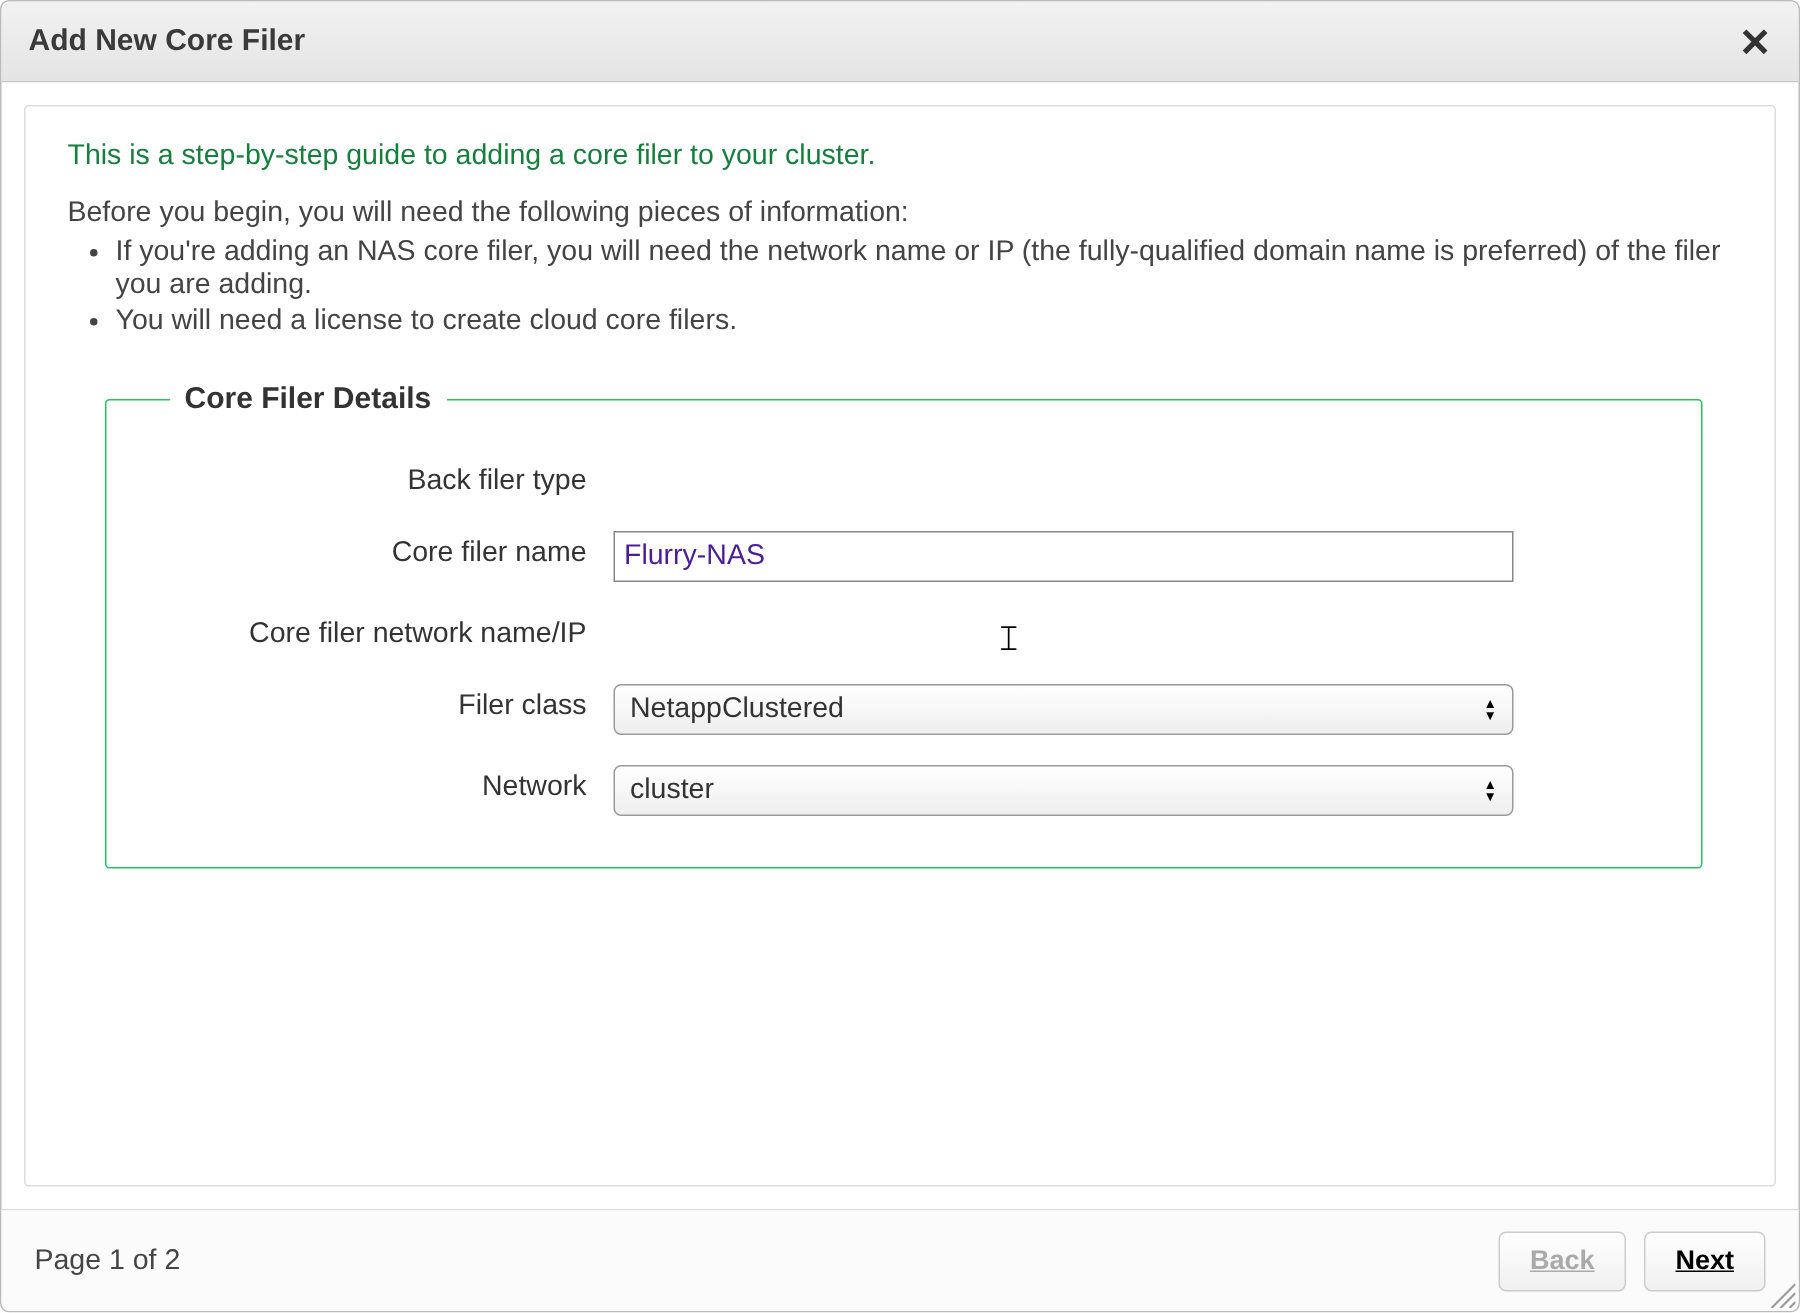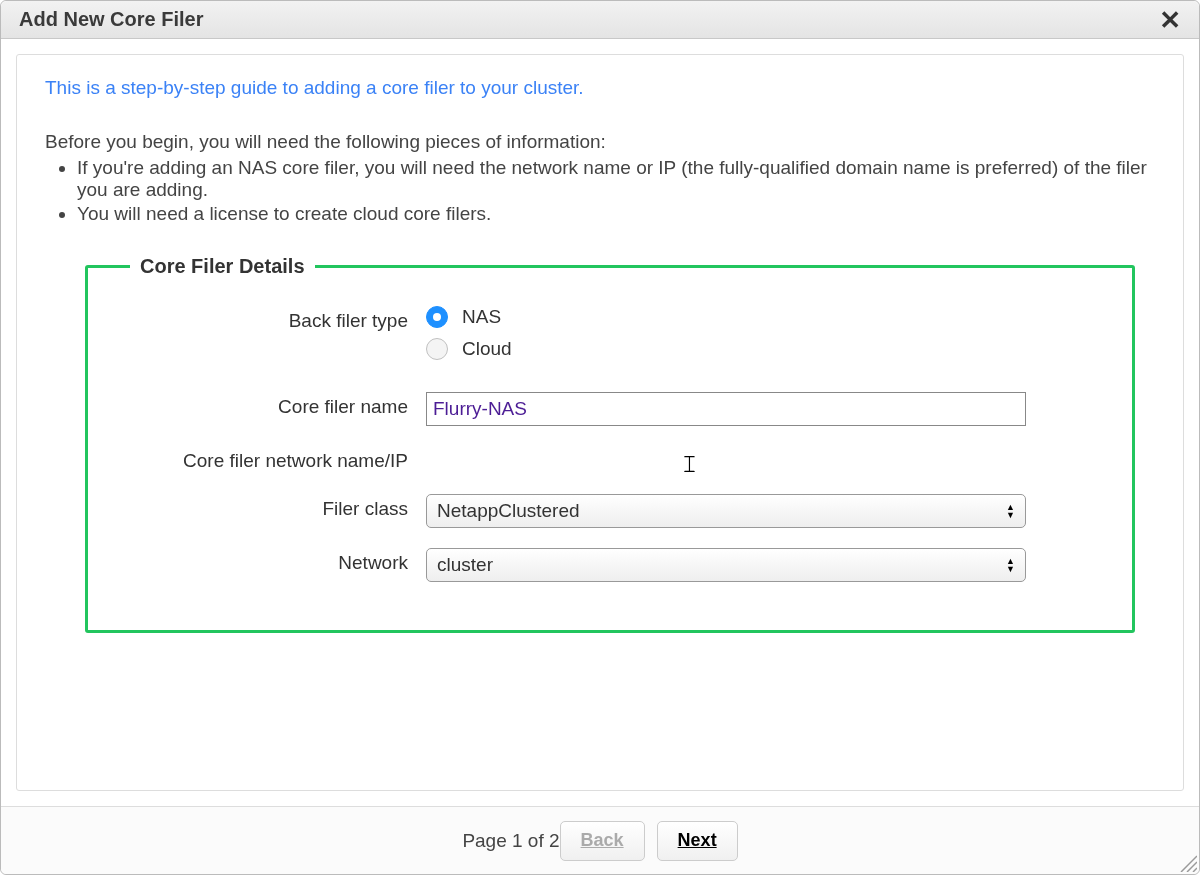--- a/index.html
+++ b/index.html
@@ -13,21 +13,21 @@
     width: 1200px;
     height: 875px;
     border: 1px solid #bbb;
     border-radius: 6px;
     position: relative;
     display: flex;
     flex-direction: column;
     background: #fff;
   }
   .titlebar {
-    height: 38px;
+    height: 54px;
     background: linear-gradient(#f2f2f2, #e4e4e4);
     border-bottom: 1px solid #c8c8c8;
     border-radius: 6px 6px 0 0;
     display: flex;
     align-items: center;
     justify-content: space-between;
     padding: 0 18px;
   }
   .titlebar .title {
     font-weight: bold;
@@ -44,29 +44,29 @@
   .body {
     flex: 1;
     padding: 15px;
   }
   .inner-panel {
     border: 1px solid #ddd;
     border-radius: 3px;
     height: 100%;
     padding: 22px 28px;
   }
-  .intro { margin-bottom: 32px; color: #3b82f6; }
+  .intro { margin-bottom: 16px; color: #15803d; }
   .preamble { margin-bottom: 4px; color: #444; }
   ul.bullets { list-style: disc; padding-left: 32px; margin-bottom: 30px; color: #444; }
   ul.bullets li { margin-bottom: 2px; }
   fieldset.details {
-    border: 3px solid #22c55e;
+    border: 1px solid #22c55e;
     border-radius: 3px;
-    padding: 28px 28px 44px 28px;
-    margin-left: 40px;
+    padding: 28px 28px 30px 28px;
+    margin-left: 25px;
     margin-right: 20px;
   }
   fieldset.details legend {
     font-weight: bold;
     font-size: 20px;
     padding: 0 10px;
     margin-left: 14px;
     color: #333;
   }
   .form-row {
@@ -148,21 +148,21 @@
     font-size: 24px;
     color: #000;
     pointer-events: none;
   }
   .footer {
     height: 68px;
     border-top: 1px solid #ddd;
     background: #fbfbfb;
     display: flex;
     align-items: center;
-    justify-content: center;
+    justify-content: space-between;
     padding: 0 22px;
     border-radius: 0 0 6px 6px;
     position: relative;
   }
   .footer .page-indicator { color: #444; }
   .footer .buttons { display: flex; gap: 12px; }
   .btn {
     height: 40px;
     padding: 0 20px;
     border: 1px solid #ccc;
@@ -201,30 +201,20 @@
       <ul class="bullets">
         <li>If you're adding an NAS core filer, you will need the network name or IP (the fully-qualified domain name is preferred) of the filer you are adding.</li>
         <li>You will need a license to create cloud core filers.</li>
       </ul>
 
       <fieldset class="details">
         <legend>Core Filer Details</legend>
 
         <div class="form-row">
           <div class="form-label">Back filer type</div>
-          <div class="form-control-col">
-            <div class="radio-option">
-              <span class="radio-circle checked"></span>
-              <span>NAS</span>
-            </div>
-            <div class="radio-option">
-              <span class="radio-circle"></span>
-              <span>Cloud</span>
-            </div>
-          </div>
         </div>
 
         <div class="form-row tight">
           <div class="form-label">Core filer name</div>
           <div class="form-control-col" style="position:relative;">
             <input class="text-input" type="text" value="Flurry-NAS" style="">
           </div>
         </div>
 
         <div class="form-row">

